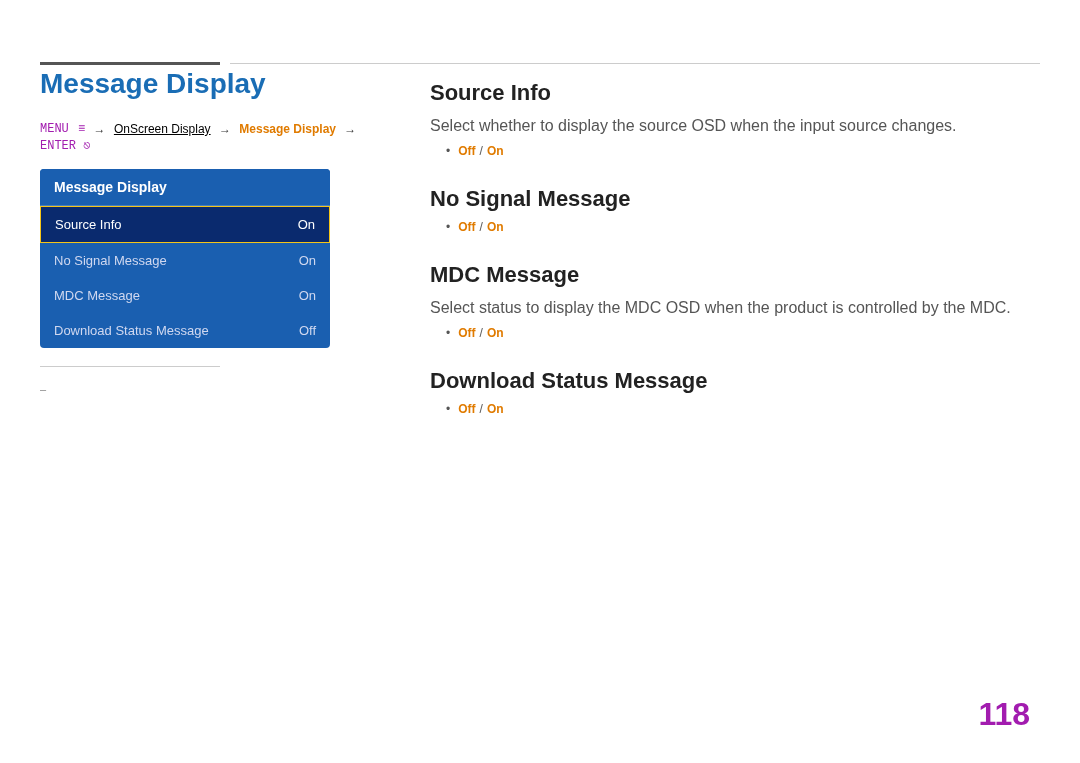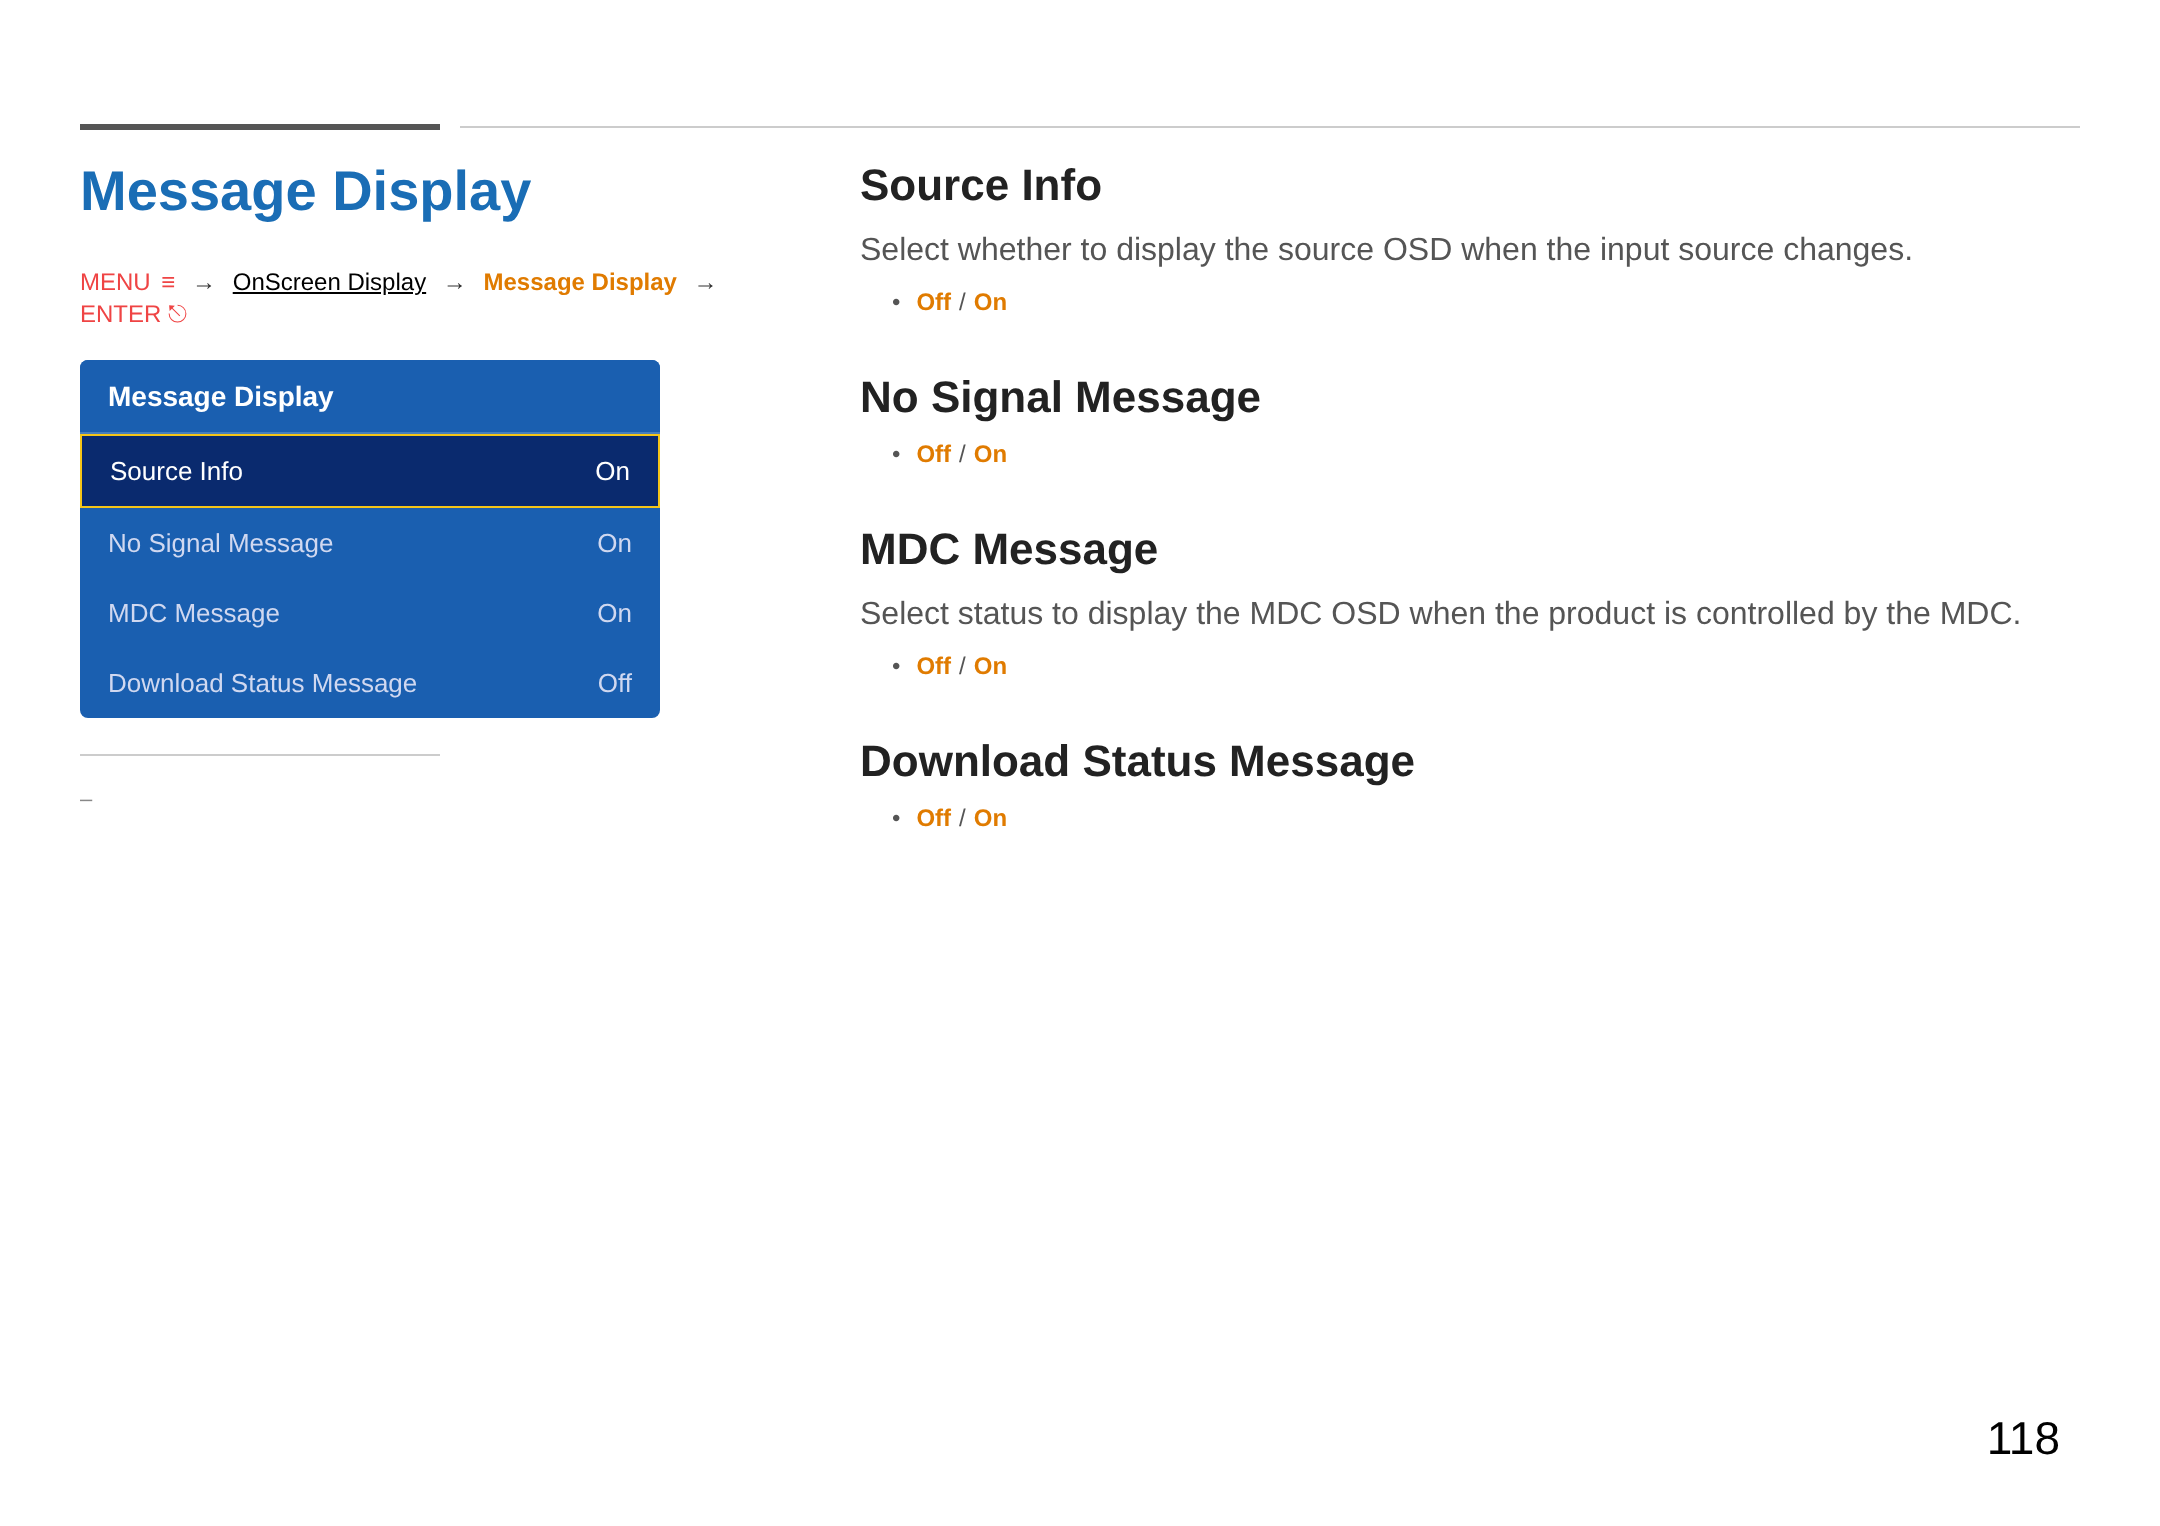--- a/index.html
+++ b/index.html
@@ -27,21 +27,21 @@
     }
     .top-line-light {
       flex: 1;
       height: 1px;
       background: #ccc;
       margin-left: 10px;
     }
 
     .left-panel {
       position: absolute;
-      top: 80px;
+      top: 68px;
       left: 40px;
       width: 340px;
     }
 
     .page-title {
       font-size: 28px;
       font-weight: bold;
       color: #1a6db5;
       margin-bottom: 22px;
     }
@@ -49,21 +49,22 @@
     .breadcrumb {
       font-size: 12px;
       color: #333;
       margin-bottom: 16px;
       display: flex;
       align-items: center;
       flex-wrap: wrap;
       gap: 2px;
     }
     .breadcrumb .menu-text {
-      color: #ef4444;
+      color: #a21caf;
+      font-family: Liberation Mono, monospace;
     }
     .breadcrumb .arrow {
       color: #333;
       margin: 0 3px;
     }
     .breadcrumb .link-blue {
       color: #000000;
       text-decoration: underline;
     }
     .breadcrumb .link-orange {
@@ -166,23 +167,23 @@
     }
     .option-on {
       color: #e07b00;
       font-weight: bold;
     }
 
     .page-number {
       position: absolute;
       bottom: 30px;
       right: 50px;
-      font-size: 23px;
-      color: #000000;
-      font-weight: 400;
+      font-size: 32px;
+      color: #a21caf;
+      font-weight: 700;
     }
   </style>
 </head>
 <body>
 
 <div class="top-line">
   <div class="top-line-dark"></div>
   <div class="top-line-light"></div>
 </div>
 

